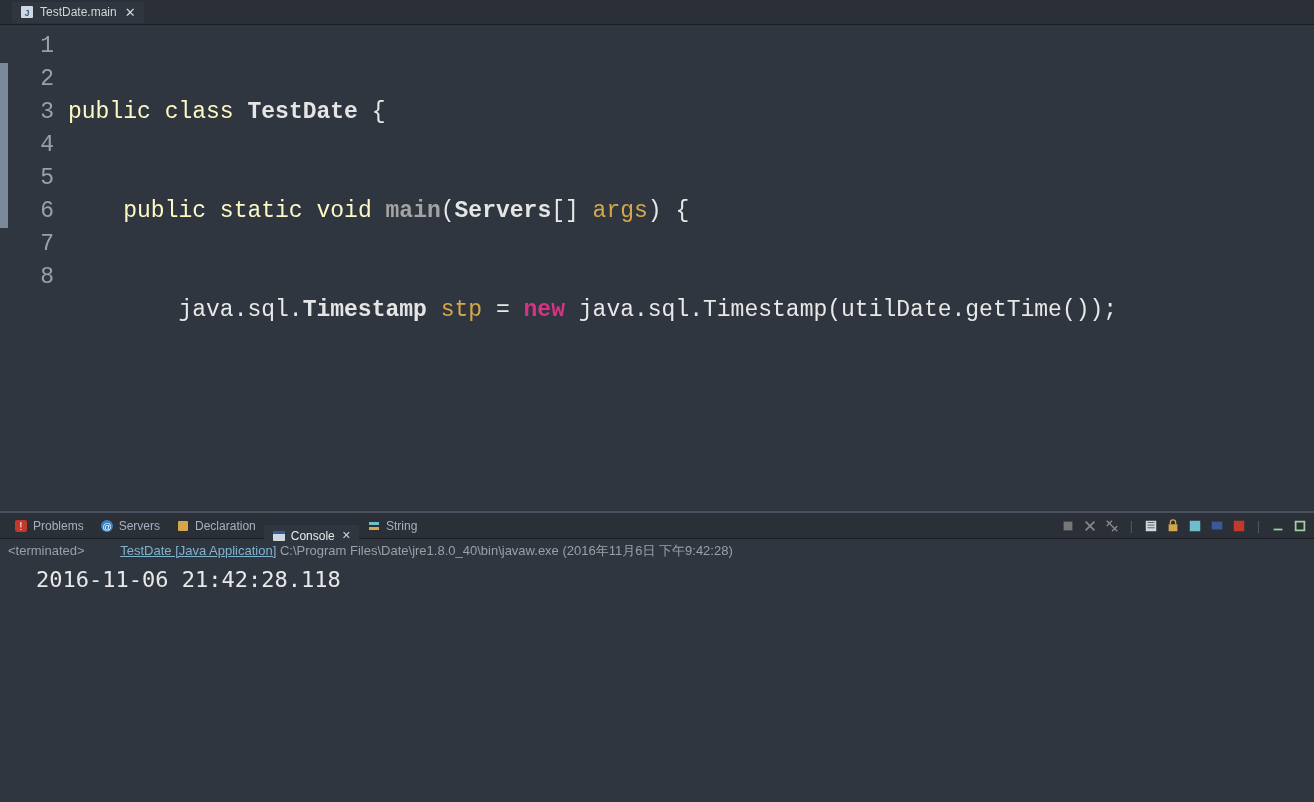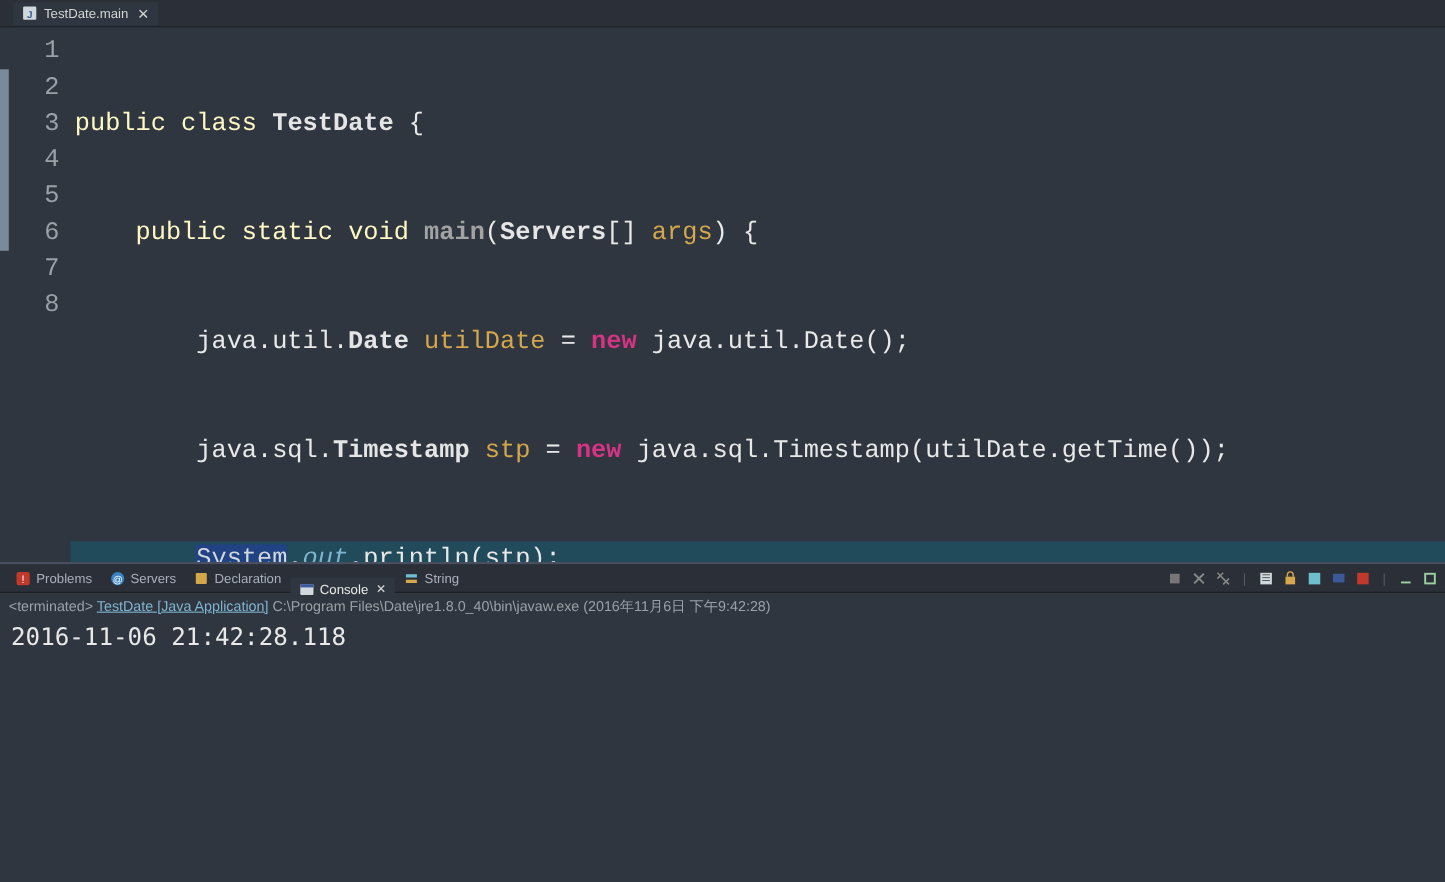--- a/index.html
+++ b/index.html
@@ -138,26 +138,27 @@
   align-items: center;
   justify-content: center;
 }
 .run-info {
   padding: 3px 8px;
   color: #9aa0a6;
   font-family: 'Segoe UI', sans-serif;
   font-size: 13px;
 }
 .run-info .term { color: #9aa0a6; }
-.run-info .link { color: #7fb4d0; text-decoration: underline; cursor: pointer; }
+.run-info .link { color: #7fb4d0; text-decoration: underline; cursor: pointer; margin-left: 32px; }
 .console-out {
   padding: 4px 10px;
   color: #e8e8e8;
   font-size: 22px;
   font-family: Consolas, monospace;
+  margin-left: 26px;
 }
 .sep-pipe { color: #555b66; margin: 0 4px; }
 </style>
 </head>
 <body>
 
 <div class="tab-bar">
   <div class="tab active">
     <span class="file-icon">
       <svg viewBox="0 0 14 14" width="14" height="14">
@@ -178,23 +179,21 @@
     <div>3</div>
     <div>4</div>
     <div>5</div>
     <div>6</div>
     <div>7</div>
     <div>8</div>
   </div>
   <div class="code-area">
     <div class="code-line"><span class="kw">public</span> <span class="kw">class</span> <span class="type">TestDate</span><span class="punc"> {</span></div>
     <div class="code-line">    <span class="kw">public</span> <span class="kw">static</span> <span class="kw">void</span> <span class="method">main</span><span class="punc">(</span><span class="type">Servers</span><span class="punc">[] </span><span class="var">args</span><span class="punc">) {</span></div>
-    <div class="code-line">        <span class="plain">java.util.</span><span class="type">Date</span><span> </span><span class="var">utilDate</span><span class="punc"> = </span><span class="kw-new">new</span><span> </span><span class="plain">java.util.</span><span class="plain">Date</span><span class="punc">();</span></div>
     <div class="code-line">        <span class="plain">java.sql.</span><span class="type">Timestamp</span><span> </span><span class="var">stp</span><span class="punc"> = </span><span class="kw-new">new</span><span> </span><span class="plain">java.sql.</span><span class="plain">Timestamp</span><span class="punc">(</span><span class="plain">utilDate</span><span class="punc">.</span><span class="plain">getTime</span><span class="punc">());</span></div>
-    <div class="code-line highlight">        <span class="sys-sel">System</span><span class="punc">.</span><span class="field-italic">out</span><span class="punc">.</span><span class="plain">println</span><span class="punc">(</span><span class="plain">stp</span><span class="punc">);</span></div>
     
     
     
   </div>
 </div>
 
 <div class="bottom-panel">
   <div class="views-bar">
     <div class="view-tab">
       <span class="view-icon"><svg viewBox="0 0 14 14" width="14" height="14">

